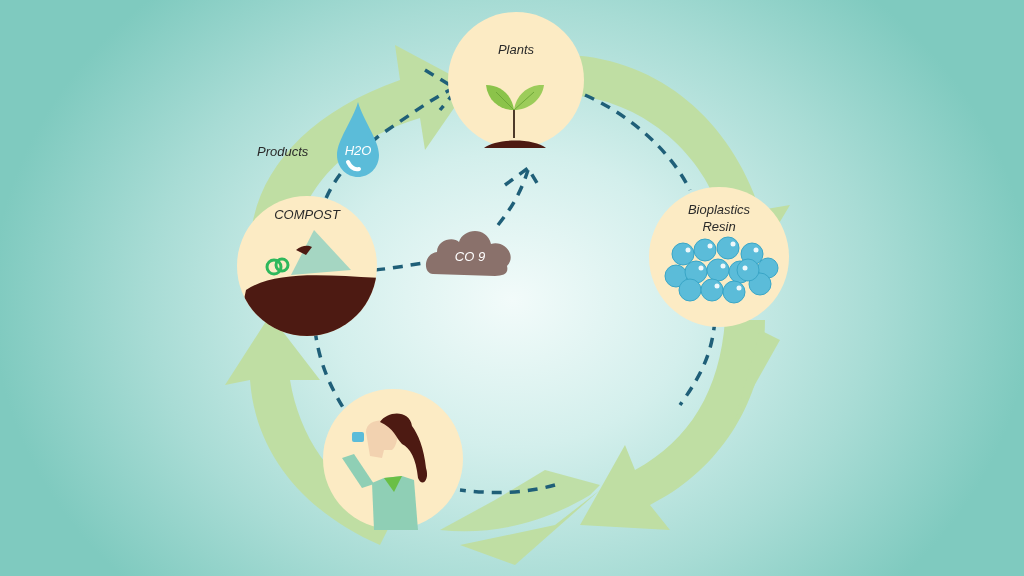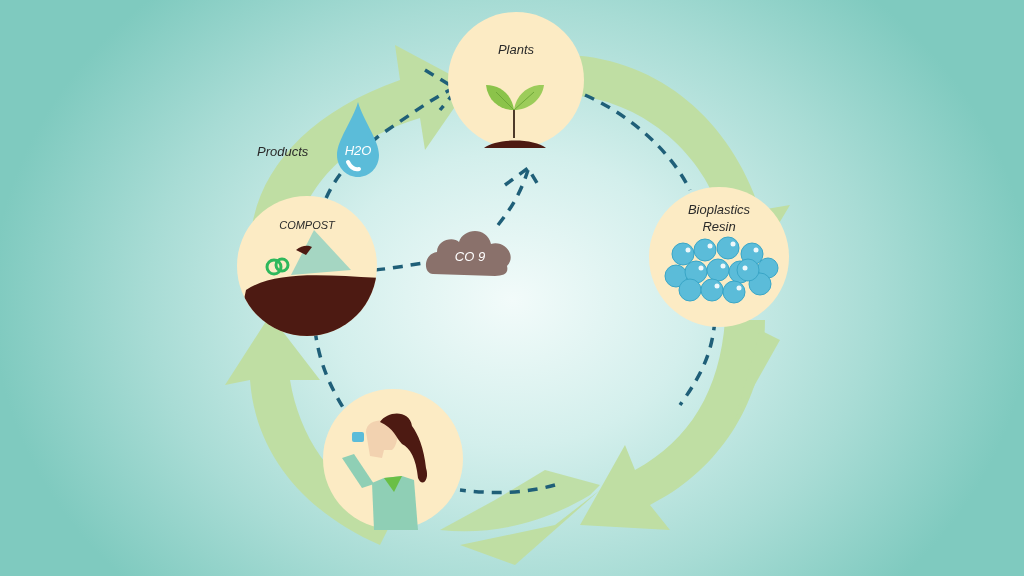--- a/index.html
+++ b/index.html
@@ -97,21 +97,21 @@
         </defs>
       <circle cx="71" cy="71" r="70" fill="#fcebc4"></circle>
       <g clip-path="url(#cc)">
         <path d="M55,80 L78,35 L115,75 Z" fill="#a5d6c2"></path>
         <path d="M60,55 C66,50 72,50 76,52 L70,60 Z" fill="#4d1a12"></path>
         <circle cx="38" cy="72" r="7" fill="none" stroke="#2eb85c" stroke-width="3"></circle>
         <circle cx="46" cy="70" r="6" fill="none" stroke="#2eb85c" stroke-width="3"></circle>
         <path d="M10,95 C40,75 90,80 145,83 L145,142 L0,142 Z" fill="#4d1a12"></path>
       </g>
     </svg>
-    <div class="label" style="left:0;top:24px;width:142px;font-size:11px;">COMPOST</div>
+    <div class="label" style="left:0;top:12px;width:142px;font-size:13px;">COMPOST</div>
   </div>
 
   <div class="node" style="left:425px;top:222px;width:90px;height:56px;">
     <svg width="90" height="56">
       <path d="M8,52 C-2,52 -2,32 12,30 C12,18 28,14 34,20 C38,6 62,4 66,22 C80,18 92,34 82,44 C84,52 78,54 70,54 Z" fill="#8a716b"></path>
     </svg>
     <div class="label" style="left:0;top:27px;width:90px;color:#ffffff;">CO 9</div>
   </div>
 
   <div class="node" style="left:648px;top:186px;width:142px;height:142px;">

